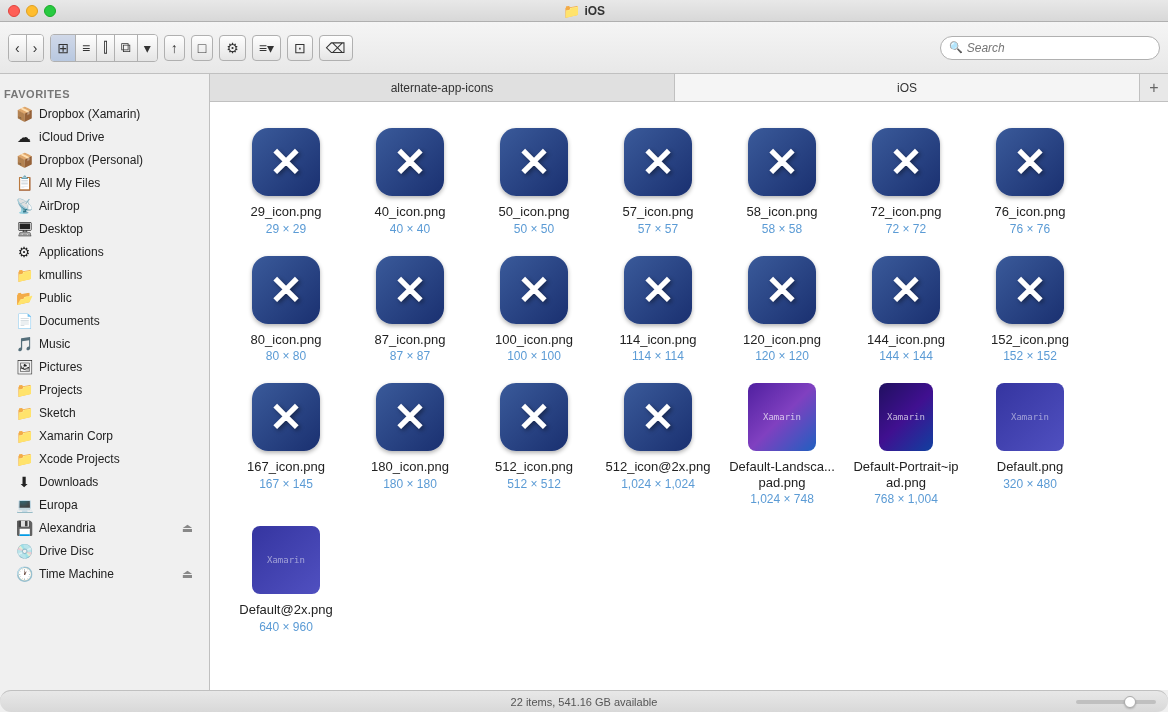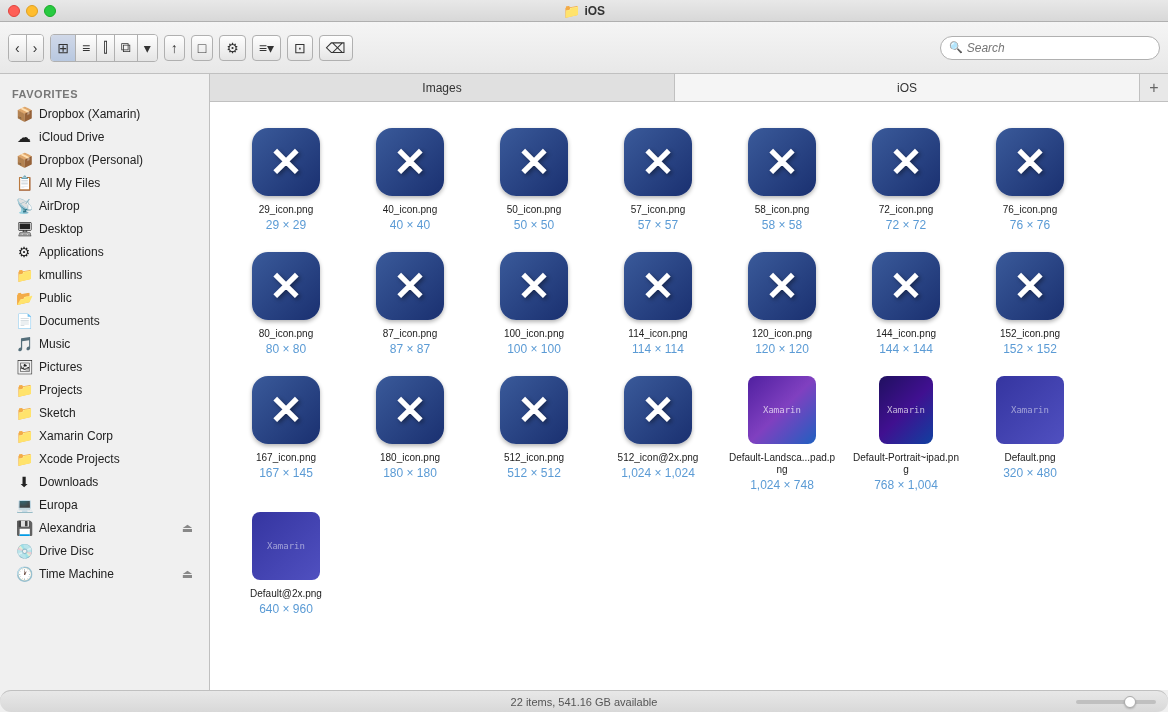--- a/index.html
+++ b/index.html
@@ -119,21 +119,21 @@
       background: #f0f0f0;
       border-right: 1px solid #c0c0c0;
       overflow-y: auto;
       flex-shrink: 0;
       padding-top: 4px;
     }
     .sidebar-section-header {
       font-size: 11px;
       font-weight: 700;
       color: #777;
-      padding: 10px 12px 2px 12px;
+      padding: 10px 12px 2px 4px;
       text-transform: uppercase;
       letter-spacing: 0.5px;
     }
     .sidebar-item {
       display: flex;
       align-items: center;
       padding: 3px 12px;
       gap: 7px;
       cursor: pointer;
       border-radius: 4px;
@@ -244,21 +244,21 @@
       background: linear-gradient(135deg, #201060, #401090, #1040a0);
       width: 100%;
       height: 100%;
     }
     .splash-default {
       background: linear-gradient(135deg, #3535a0, #5050c0);
       width: 100%;
       height: 100%;
     }
     .file-name {
-      font-size: 10px;
+      font-size: 13px;
       color: #222;
       text-align: center;
       max-width: 110px;
       word-break: break-all;
       line-height: 1.2;
     }
     .file-dims {
       font-size: 12px;
       color: #5b9bd5;
       text-align: left;
@@ -440,21 +440,21 @@
     <span class="sidebar-item-label">Time Machine</span>
     <span class="sidebar-item-eject">⏏</span>
   </div>
       </div>
   </div>
 
   <div class="content-area">
 
     <div class="path-tabs">
       <div id="path-tabs-container" style="display:flex;flex:1;">
-          <div class="path-tab">Images</div>
+          <div class="path-tab">alternate-app-icons</div>
           <div class="path-tab active">iOS</div>
         </div>
       <div class="path-tab-add">+</div>
     </div>
 
     <div class="file-grid">
       <div id="file-items-container" style="display:flex;flex-wrap:wrap;gap:4px;align-content:flex-start;">
           <div class="file-item">
     <div class="file-icon-wrapper">
       <div class="file-icon-bg">

